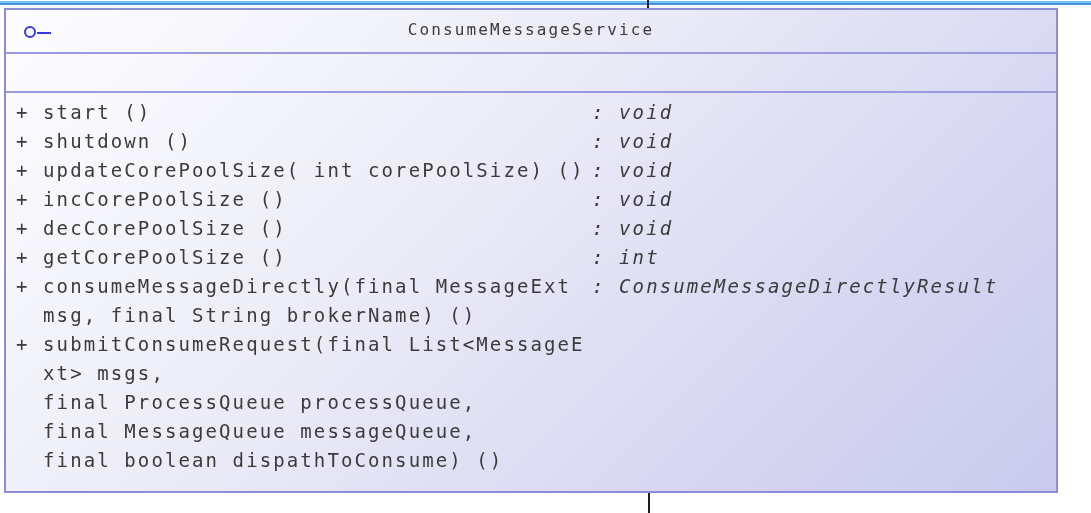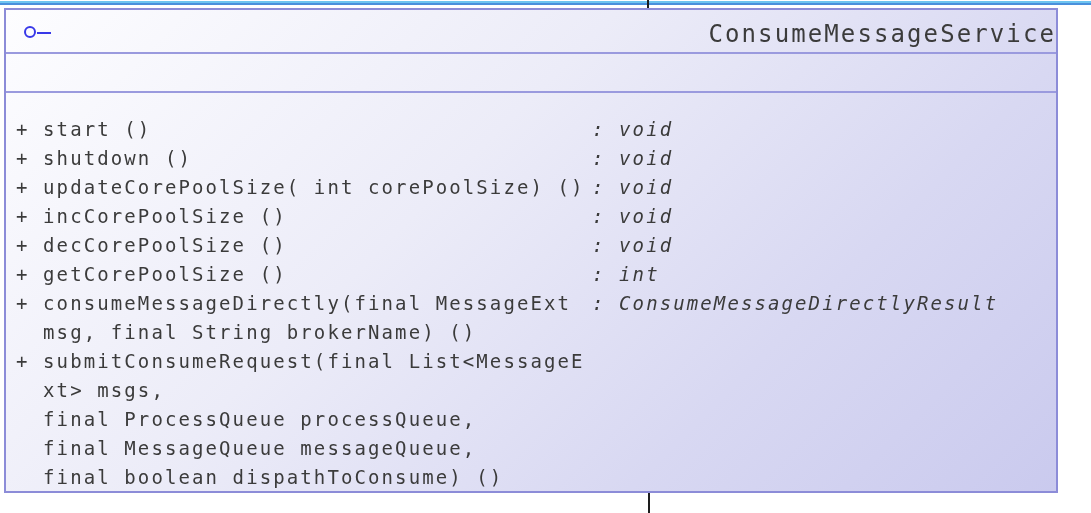--- a/index.html
+++ b/index.html
@@ -43,22 +43,22 @@
   }
 
   .compartment { position: relative; width: 100%; }
   .title-compartment   { height: 44px; border-bottom: 2px solid #9a9ade; }
   .attributes-compartment { height: 39px; border-bottom: 2px solid #9a9ade; }
   .methods-compartment { height: 396px; }
 
   .class-title {
     position: absolute;
     left: 0; right: 0; top: 10px;
-    text-align: right;
-    font-size: 24px;
+    text-align: center;
+    font-size: 16px;
     letter-spacing: 2.1px;
     color: #3b3b3b;
   }
 
   
   .lollipop { position: absolute; left: 18px; top: 15px; width: 30px; height: 14px; }
   .lollipop .circle {
     position: absolute; left: 0; top: 1px;
     width: 12px; height: 12px;
     border: 2px solid #3838e8;
@@ -72,21 +72,20 @@
   }
 
   pre.mono {
     position: absolute;
     font-family: "DejaVu Sans Mono", "Liberation Mono", monospace;
     font-size: 19px;
     line-height: 29px;
     letter-spacing: 2.1px;
     color: #3b3b3b;
     white-space: pre;
-    margin-top: 17px;
   }
   #methods-left  { left: 10px;  top: 5px; }
   #methods-right { left: 586px; top: 5px; font-style: italic; }
 </style>
 </head>
 <body>
 
 <div class="canvas">
 
   <div class="window-edge"></div>

